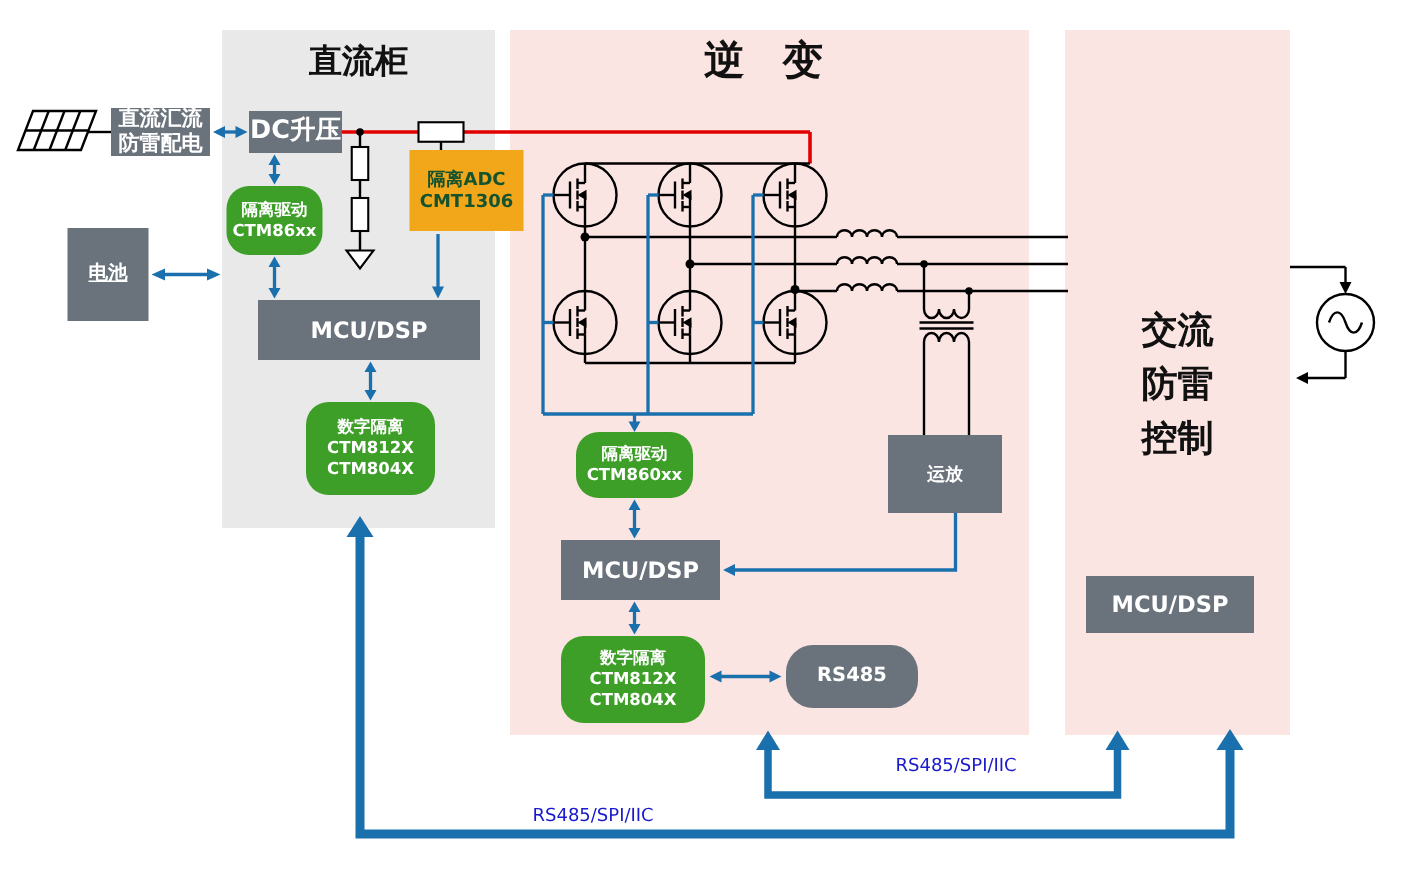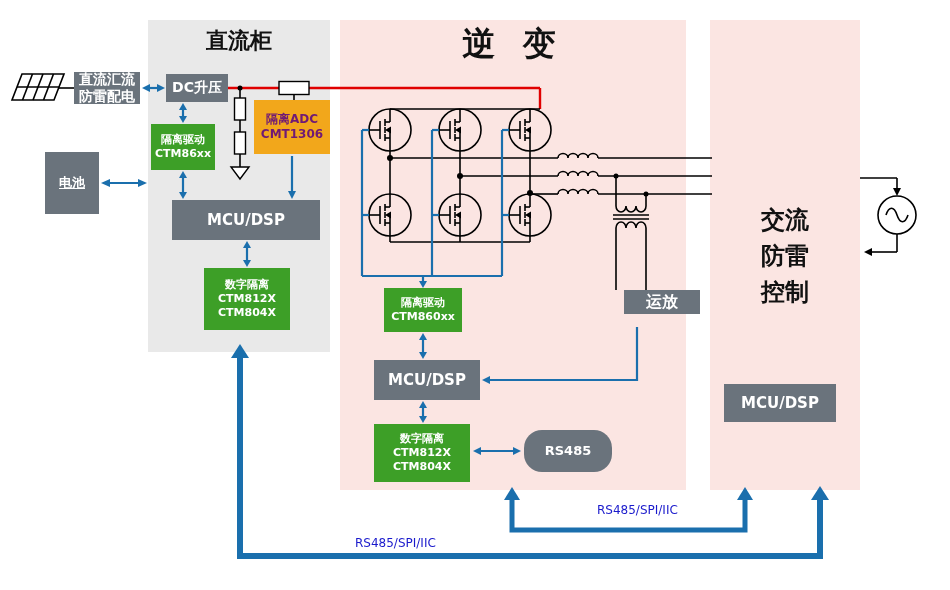--- a/index.html
+++ b/index.html
@@ -13,22 +13,22 @@
   .region.pink { background:var(--region_pink,#fbe5e2); }
 
   .region-title { position:absolute; z-index:3; font-weight:bold; color:#111; text-align:center; }
 
   svg.wires { position:absolute; left:0; top:0; z-index:1; }
 
   .box { position:absolute; z-index:2; display:flex; flex-direction:column; align-items:center;
          justify-content:center; color:#fff; font-weight:bold; text-align:center; line-height:1.25; }
   .box span { display:block; }
   .box.gray   { background:var(--box_gray,#6a737c); }
-  .box.green  { background:var(--box_green,#3d9f27); }
-  .box.orange { background:var(--box_orange,#f2a71b); color:#701a75; }
+  .box.green  { background:var(--box_green,#3d9f27);border-radius:15px; }
+  .box.orange { background:var(--box_orange,#f2a71b); color:#14532d;margin-left:19px; }
 
   .wire      { stroke:#000; stroke-width:1.6; fill:none; }
   .wire-red  { stroke:var(--wire_red,#e00000); stroke-width:2.4; fill:none; }
   .wire-blue { stroke:var(--arrow_blue,#1a6fad); stroke-width:2.2; fill:none; }
   .bus       { stroke:var(--arrow_blue,#1a6fad); fill:none; }
   .fill-blue { fill:var(--arrow_blue,#1a6fad); stroke:none; }
   .dot       { fill:#000; stroke:none; }
   .comp      { fill:#fff; stroke:#000; stroke-width:1.4; }
 
   .bus-label { position:absolute; z-index:3; color:var(--label_blue,#1a1acc); font-size:12px; white-space:nowrap; }
@@ -36,21 +36,21 @@
 </head>
 <body>
 
 <div class="canvas">
 
   <div class="region gray" style="left:148px; top:20px; width:182px; height:332px;"></div>
   <div class="region pink" style="left:340px; top:20px; width:346px; height:470px;"></div>
   <div class="region pink" style="left:710px; top:20px; width:150px; height:470px;"></div>
 
   <div class="region-title" style="left:148px; top:26px; width:182px; font-size:22px;">直流柜</div>
-  <div class="region-title" style="left:340px; top:22px; width:346px; font-size:33px; letter-spacing:8px;">逆 变</div>
+  <div class="region-title" style="left:340px; top:22px; width:346px; font-size:27px; letter-spacing:8px;">逆 变</div>
   <div class="region-title" style="left:710px; top:202px; width:150px; font-size:24px; line-height:1.5;">
     <div>交流</div>
     <div>防雷</div>
     <div>控制</div>
   </div>
 
   <svg class="wires" width="950" height="590" viewBox="0 0 950 590">
     <defs>
       <g id="mosfet" class="wire">
         <circle r="21" fill="none"></circle>
@@ -222,21 +222,21 @@
       <polygon points="504,500 520,500 512,487" class="fill-blue"></polygon>
       <polygon points="737,500 753,500 745,487" class="fill-blue"></polygon>
     </g>
   </svg>
 
   <div class="box gray" style="left:74px; top:72px; width:66px; height:32px; font-size:14px;">
     <span>直流汇流</span>
     <span>防雷配电</span>
   </div>
 
-  <div class="box gray" style="left:166px; top:74px; width:62px; height:28px; font-size:14px;">DC升压</div>
+  <div class="box gray" style="left:166px; top:74px; width:62px; height:28px; font-size:17px;">DC升压</div>
 
   <div class="box orange" style="left:254px; top:100px; width:76px; height:54px; font-size:12px;">
     <span>隔离ADC</span>
     <span>CMT1306</span>
   </div>
 
   <div class="box green" style="left:151px; top:124px; width:64px; height:46px; font-size:11px;">
     <span>隔离驱动</span>
     <span>CTM86xx</span>
   </div>
@@ -257,21 +257,21 @@
   </div>
 
   <div class="box gray" style="left:374px; top:360px; width:106px; height:40px; font-size:15px;">MCU/DSP</div>
 
   <div class="box green" style="left:374px; top:424px; width:96px; height:58px; font-size:11px;">
     <span>数字隔离</span>
     <span>CTM812X</span>
     <span>CTM804X</span>
   </div>
 
-  <div class="box gray" style="left:624px; top:290px; width:76px; height:24px; font-size:16px;">运放</div>
+  <div class="box gray" style="left:592px; top:290px; width:76px; height:52px; font-size:12px;">运放</div>
 
   <div class="box gray" style="left:524px; top:430px; width:88px; height:42px; font-size:13px;border-radius:18px;">RS485</div>
 
   <div class="box gray" style="left:724px; top:384px; width:112px; height:38px; font-size:15px;">MCU/DSP</div>
 
   <div class="bus-label" style="left:597px; top:503px;">RS485/SPI/IIC</div>
   <div class="bus-label" style="left:355px; top:536px;">RS485/SPI/IIC</div>
 
 </div>
 

